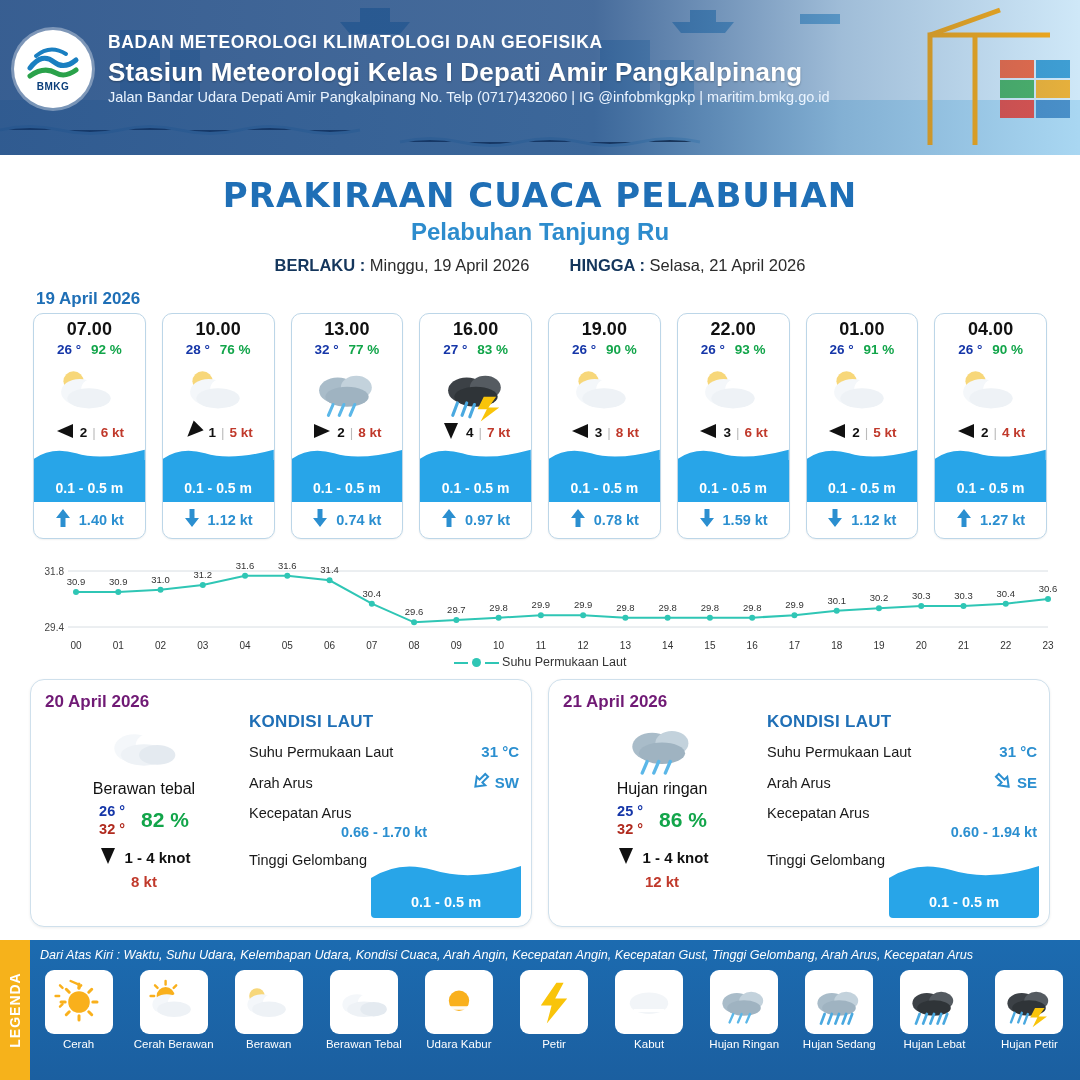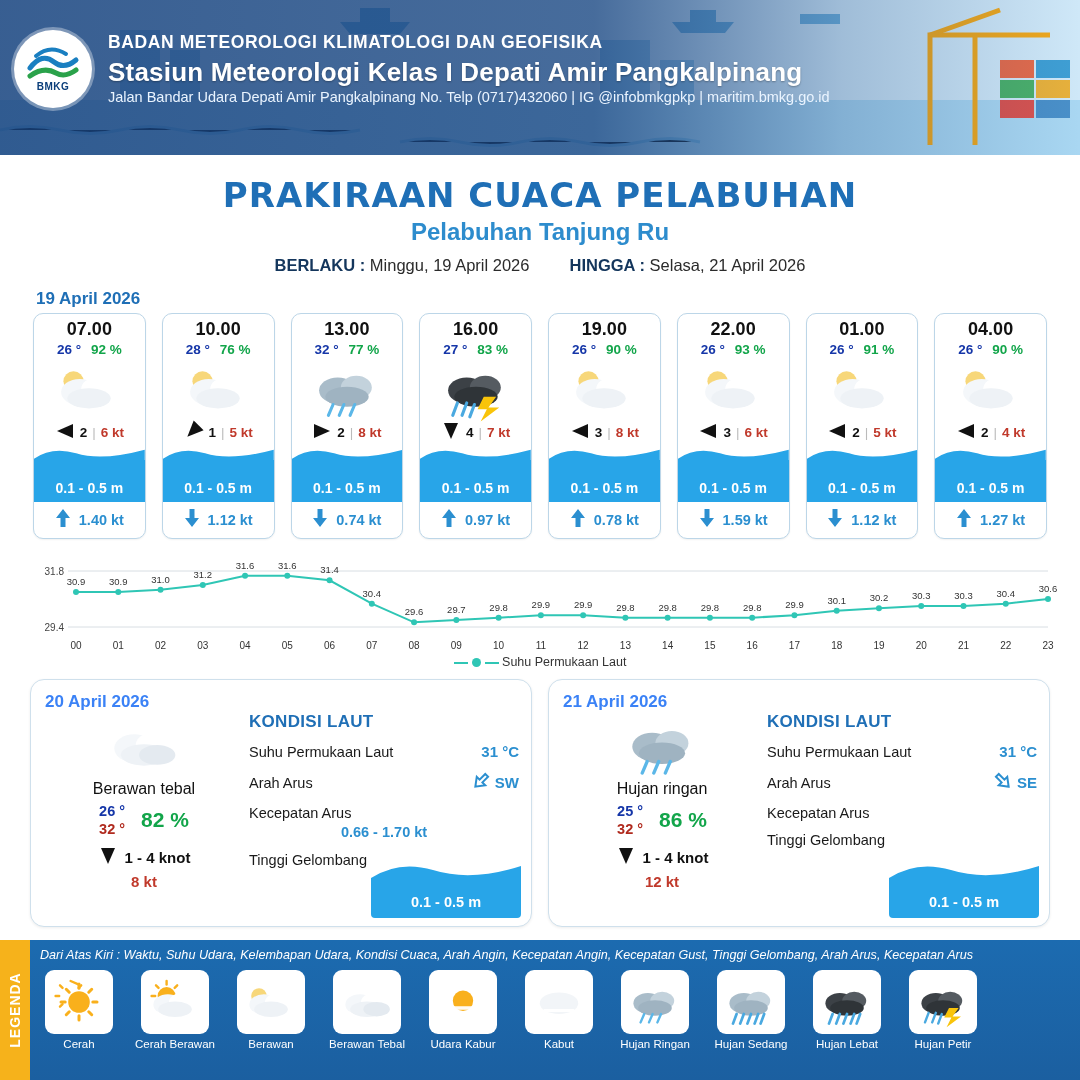--- a/index.html
+++ b/index.html
@@ -91,21 +91,21 @@
   .chart-legend .dot { display:inline-block; width:9px; height:9px; border-radius:50%; background:#2fc6b5; vertical-align:middle; margin:0 4px;}
   .chart-legend .dash { display:inline-block; width:14px; height:2px; background:#2fc6b5; vertical-align:middle;}
 
   
   .daypanels { display:flex; gap:16px; padding:6px 30px 0; }
   .daypanel {
     flex:1; border:1.5px solid #cfe0ec; border-radius:14px; background:#fff;
     padding:12px 14px 10px; position:relative; height:248px;
     box-shadow:0 1px 3px rgba(0,0,0,.07);
   }
-  .dp-date { font-size:17px; font-weight:bold; color:#3b82f6; }
+  .dp-date { font-size:17px; font-weight:bold; color:#701a75; }
   .dp-left { position:absolute; left:18px; top:34px; width:190px; text-align:center; }
   .dp-icon { height:62px; display:flex; align-items:center; justify-content:center; }
   .dp-cond { font-size:16px; color:#111; margin-top:4px; }
   .dp-temps { display:flex; justify-content:center; gap:16px; margin-top:4px; align-items:center;}
   .dp-t { font-size:14.5px; font-weight:bold; line-height:1.25; }
   .dp-tmin { color:#1536a8; }
   .dp-tmax { color:#b02a1e; }
   .dp-hum { font-size:21px; font-weight:bold; color:#12a54a; }
   .dp-wind { display:flex; align-items:center; justify-content:center; gap:7px; margin-top:10px; font-size:15px; font-weight:bold; color:#111;}
   .dp-gust { font-size:15px; font-weight:bold; color:#c0392b; margin-top:6px; text-align:center;}
@@ -728,20 +728,23 @@
                 <span style="display:flex;align-items:center;gap:4px">
                   <span><svg width="20" height="20" viewBox="0 0 20 20" style="transform:rotate(135deg)">
                 <path d="M10 2 L16 10 L12 10 L12 18 L8 18 L8 10 L4 10 Z" fill="none" stroke="#2b8fd0" stroke-width="2"></path>
               </svg></span>
                   <span class="dp-val">SE</span>
                 </span>
               </div>
         <div class="dp-item" style="justify-content:flex-end">
                 <span style="margin-right:auto">Kecepatan Arus</span>
               </div>
+              <div style="text-align:right;margin-top:2px">
+                <span class="dp-val2">0.60  - 1.94 kt</span>
+              </div>
         <div class="dp-item">
                 <span>Tinggi Gelombang</span>
               </div>
     </div>
     <div class="dp-wavebox">
       <svg width="150" height="20" viewBox="0 0 150 20" preserveAspectRatio="none" style="position:absolute;left:0;bottom:34px">
         <path d="M0 14 Q 28 -4 62 6 Q 100 18 150 2 L150 20 L0 20 Z" fill="#28a5e8"></path>
       </svg>
       <div class="dp-wavefill"></div>
       <div class="dp-wavetext">0.1 - 0.5 m</div>
@@ -839,20 +842,28 @@
               <line x1="22" y1="50" x2="78" y2="50"></line>
               <line x1="18" y1="62" x2="82" y2="62"></line>
             </g>
           </svg>
         </div>
                  <div class="leg-lb">Udara Kabur</div>
       </div>
       <div class="leg-item">
         <div class="leg-ic">
           <svg width="60" height="56" viewBox="0 0 100 80">
+            <polygon points="54,8 28,46 46,46 38,76 72,34 52,34 66,8" fill="#f9c40a"></polygon>
+          </svg>
+        </div>
+                 <div class="leg-lb">Petir</div>
+      </div>
+      <div class="leg-item">
+        <div class="leg-ic">
+          <svg width="60" height="56" viewBox="0 0 100 80">
             <ellipse cx="50" cy="42" rx="32" ry="18" fill="#f2f5f8"></ellipse>
             <g stroke="#ffffff" stroke-width="5" stroke-linecap="round">
               <line x1="26" y1="54" x2="74" y2="54"></line>
               <line x1="30" y1="64" x2="70" y2="64"></line>
             </g>
           </svg>
         </div>
                  <div class="leg-lb">Kabut</div>
       </div>
       <div class="leg-item">

